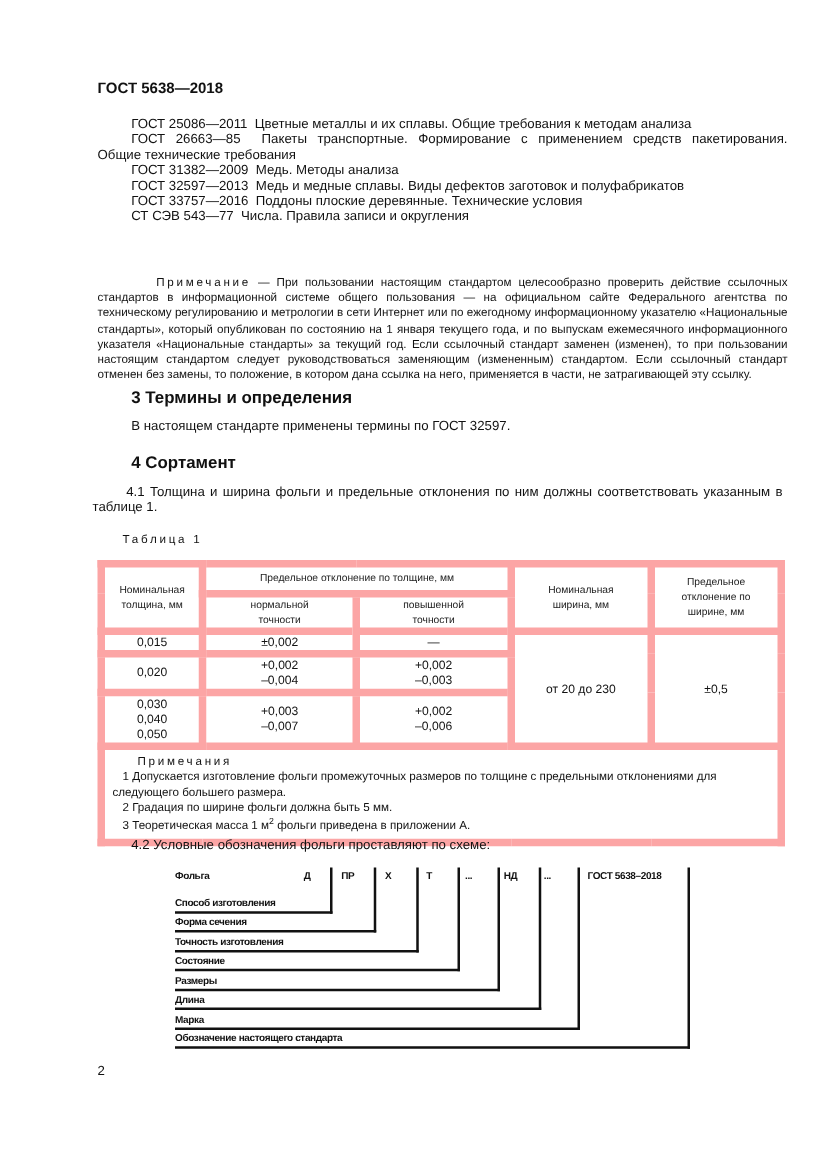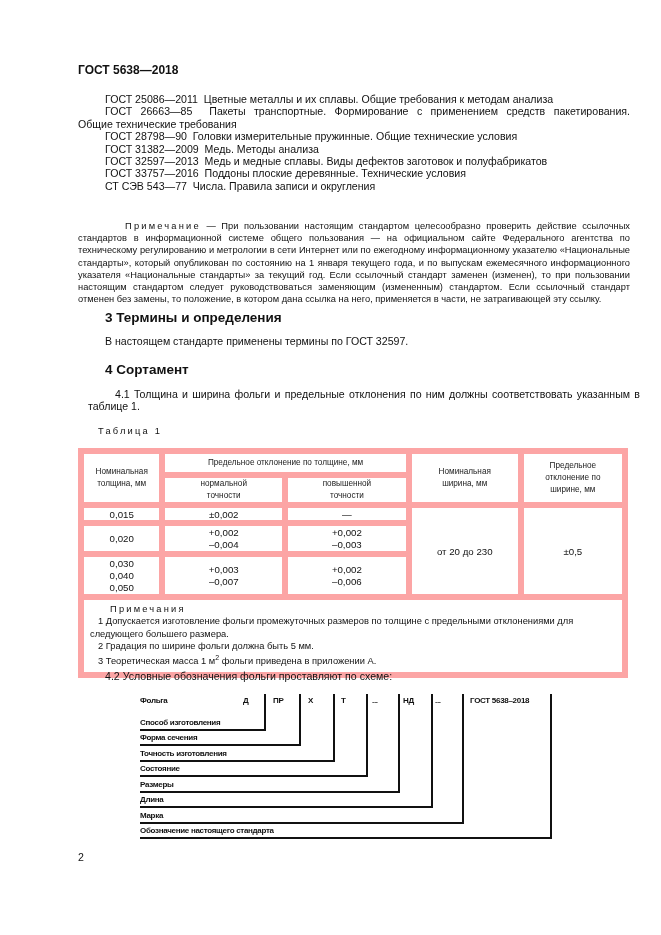--- a/index.html
+++ b/index.html
@@ -28,36 +28,35 @@
 </style>
 </head>
 <body>
 
 <div class="abs hdr">ГОСТ 5638—2018</div>
 
 <div class="abs refs txt">
   <div class="ind"><span>ГОСТ 25086—2011</span>&nbsp; <span>Цветные металлы и их сплавы. Общие требования к методам анализа</span></div>
   <div class="ind" style="text-align:justify;text-align-last:justify;"><span>ГОСТ 26663—85</span>&nbsp; <span>Пакеты транспортные. Формирование с применением средств пакетирования.</span></div>
   <div>Общие технические требования</div>
-  <div class="ind"><span>ГОСТ 28798—90</span>&nbsp; <span>Головки измерительные пружинные. Общие технические условия</span></div>
   <div class="ind"><span>ГОСТ 31382—2009</span>&nbsp; <span>Медь. Методы анализа</span></div>
   <div class="ind"><span>ГОСТ 32597—2013</span>&nbsp; <span>Медь и медные сплавы. Виды дефектов заготовок и полуфабрикатов</span></div>
   <div class="ind"><span>ГОСТ 33757—2016</span>&nbsp; <span>Поддоны плоские деревянные. Технические условия</span></div>
   <div class="ind"><span>СТ СЭВ 543—77</span>&nbsp; <span>Числа. Правила записи и округления</span></div>
 </div>
 
 <div class="abs note small" style="top:220px;">
   <div class="first"><span class="spaced">Примечание</span> <span>— При пользовании настоящим стандартом целесообразно проверить действие ссылочных стандартов в информационной системе общего пользования — на официальном сайте Федерального агентства по техническому регулированию и метрологии в сети Интернет или по ежегодному информационному указателю «Национальные стандарты», который опубликован по состоянию на 1 января текущего года, и по выпускам ежемесячного информационного указателя «Национальные стандарты» за текущий год. Если ссылочный стандарт заменен (изменен), то при пользовании настоящим стандартом следует руководствоваться заменяющим (измененным) стандартом. Если ссылочный стандарт отменен без замены, то положение, в котором дана ссылка на него, применяется в части, не затрагивающей эту ссылку.</span></div>
 </div>
 
 <div class="abs h2" style="left:105px;top:310px;">3 Термины и определения</div>
 <div class="abs txt" style="left:105px;top:335px;">В настоящем стандарте применены термины по ГОСТ 32597.</div>
 
 <div class="abs h2" style="left:105px;top:362px;">4 Сортамент</div>
-<div class="abs txt" style="left:88px;top:388px;width:552px;text-indent:27px;text-align:justify;">4.1 Толщина и ширина фольги и предельные отклонения по ним должны соответствовать указанным в таблице 1.</div>
+<div class="abs txt" style="left:74px;top:388px;width:552px;text-indent:27px;text-align:justify;">4.1 Толщина и ширина фольги и предельные отклонения по ним должны соответствовать указанным в таблице 1.</div>
 <div class="abs small spaced" style="left:78px;top:425px;">Таблица 1</div>
 
 <table class="t1">
   <tbody>
       <tr style="height:24px;">
     <td rowspan="2" class="hd" style="width:97px;">Номинальная толщина, мм</td>
     <td colspan="2" class="hd">Предельное отклонение по толщине, мм</td>
     <td rowspan="2" class="hd" style="width:102px;padding:0 14px;">Номинальная ширина, мм</td>
     <td rowspan="2" class="hd" style="width:108px;padding:0 10px;">Предельное отклонение по ширине, мм</td>
   </tr>

